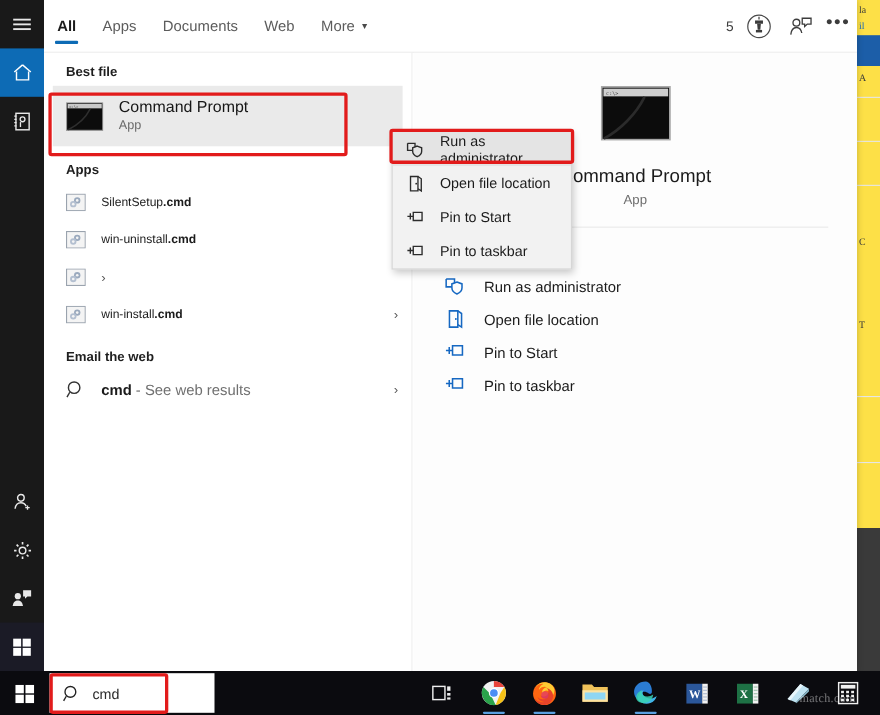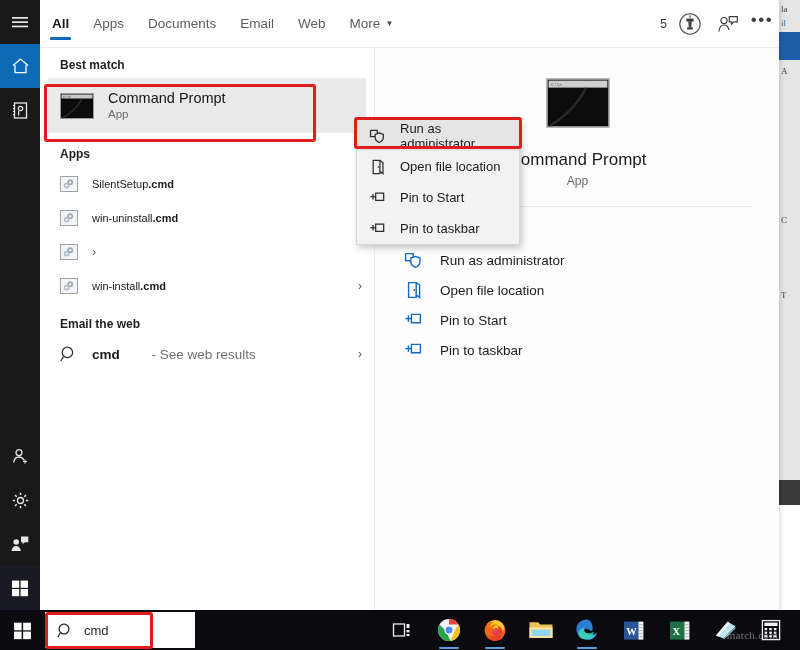--- a/index.html
+++ b/index.html
@@ -7,22 +7,22 @@
   body {
     font-family:"Liberation Sans", sans-serif;
     background:#ffffff;
     position:relative;
     -webkit-font-smoothing:antialiased;
   }
 
   
   #bg-desktop { position:absolute; inset:0; background:#ffffff; }
   #bg-browser {
-    position:absolute; left:778px; top:0; width:22px; height:505px;
-    background:#e5e5e5; border-left:1px solid #d8d8d8; overflow:hidden;
+    position:absolute; left:778px; top:0; width:22px; height:610px;
+    background:#fde047; border-left:1px solid #d8d8d8; overflow:hidden;
   }
   #bg-browser .bgline { position:absolute; font-size:9px; color:#3a3a3a;
       font-family:"Liberation Serif", serif; white-space:nowrap; left:2px; }
   #bg-browser .bgblue { color:#1a6bbd; }
   #bg-browser .bgband { position:absolute; left:0; width:22px; background:#1c5ea8; }
   #bg-browser .bgrow { position:absolute; left:0; width:22px; height:1px; background:#e6e6e6; }
 
   
   #search-panel {
     position:absolute; left:0; top:0; width:779px; height:610px;
@@ -87,21 +87,21 @@
     height:34px; display:flex; align-items:center; padding:0 12px 0 20px;
   }
   .app-icon { width:18px; height:16px; flex:none; margin-right:14px; }
   .app-label { font-size:11px; color:#1b1b1b; flex:1; white-space:nowrap; }
   .app-label b { font-weight:bold; }
   .chev { font-size:12px; color:#555; }
 
   .web-row { height:34px; display:flex; align-items:center; padding:0 12px 0 20px; }
   .web-icon { width:18px; height:18px; margin-right:14px; flex:none; color:#333; }
   .web-label { font-size:13.5px; color:#1b1b1b; flex:1; }
-  .web-label .muted { color:#707070;padding-left:28px; }
+  .web-label .muted { color:#707070; }
 
   
   #preview {
     position:absolute; left:376px; top:48px; width:403px; height:562px;
     background:#fdfdfd;
   }
   #pv-icon-wrap { display:flex; justify-content:center; margin-top:30px; }
   #pv-icon { width:64px; height:50px; }
   #pv-title { text-align:center; font-size:17px; color:#1b1b1b; margin-top:22px; }
   #pv-sub { text-align:center; font-size:12px; color:#6d6d6d; margin-top:4px; }
@@ -237,23 +237,20 @@
     <div class="tab active">
       <span>All</span>
     </div>
     <div class="tab">
       <span>Apps</span>
     </div>
     <div class="tab">
       <span>Documents</span>
     </div>
     <div class="tab">
-      <span>Email</span>
-    </div>
-    <div class="tab">
       <span>Web</span>
     </div>
     <div class="tab">
       <span>More</span>
       <span class="caret">▼</span>
     </div>
 
     <div id="tab-spacer"></div>
 
     <div id="rewards">
@@ -277,21 +274,21 @@
       </svg>
     </span>
 
     <span class="topicon">
       <span id="more-dots">•••</span>
     </span>
   </div>
 
   <div id="results">
 
-    <div class="section-head">Best match</div>
+    <div class="section-head">Best file</div>
 
     <div id="best-match-row">
       <span id="bm-icon">
         <svg width="34" height="26" viewBox="0 0 34 26" aria-hidden="true">
           <rect x="0.5" y="0.5" width="33" height="25" fill="#0c0c0c" stroke="#9a9a9a" stroke-width="1"></rect>
           <rect x="1.5" y="1.5" width="31" height="4" fill="#c8c8c8"></rect>
           <path d="M2 25 C10 21 18 14 22 6" stroke="#2e2e2e" stroke-width="1.4" fill="none"></path>
           <text x="3" y="5" font-size="3.4" fill="#3a3a3a" font-family="monospace">c:\&gt;</text>
         </svg>
       </span>

